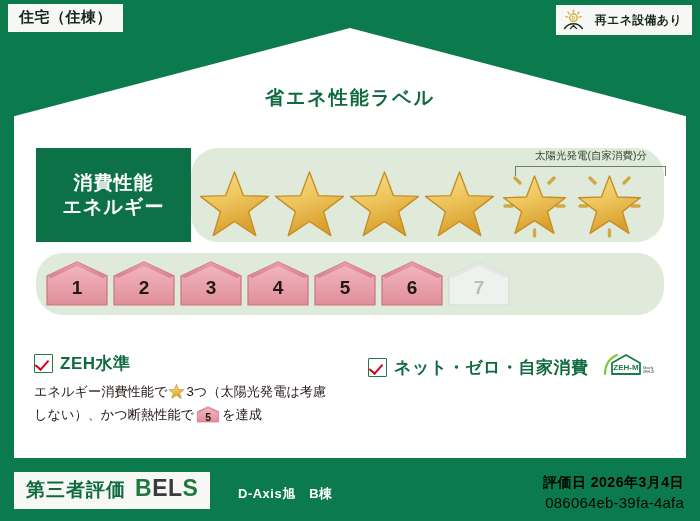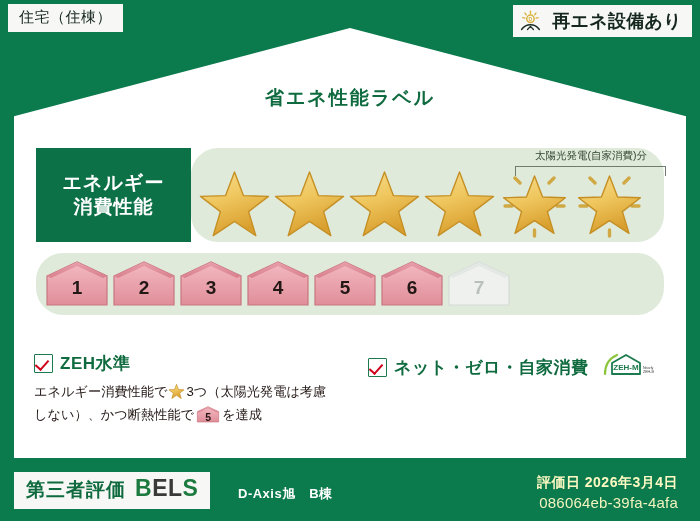--- a/index.html
+++ b/index.html
@@ -20,36 +20,36 @@
     position:absolute;left:14px;top:28px;width:672px;height:430px;
     background:#ffffff;
     clip-path:polygon(0% 20.5%, 50% 0%, 100% 20.5%, 100% 100%, 0% 100%);
   }
 
   
   .tab-building-type{
     position:absolute;left:8px;top:4px;
     background:#f7f8f6;
     padding:5px 11px 6px 11px;
-    font-size:15px;font-weight:normal;color:#16271f;
+    font-size:15px;font-weight:bold;color:#16271f;
     letter-spacing:0.5px;
     line-height:1.1;
     z-index:6;
   }
 
   
   .badge-renewable{
     position:absolute;right:8px;top:5px;
     background:#f7f8f6;
     padding:4px 10px 4px 7px;
     display:flex;align-items:center;gap:6px;
     z-index:6;
   }
   .badge-renewable .txt{
-    font-size:18px;font-weight:bold;color:#16271f;letter-spacing:.3px;text-align:center;
+    font-size:12px;font-weight:bold;color:#16271f;letter-spacing:.3px;text-align:center;
   }
   .sun-icon{width:26px;height:22px;flex:0 0 auto;display:block;}
 
   
   .title-sub{
     position:absolute;left:0;right:0;top:64px;text-align:center;
     font-size:15px;font-weight:bold;color:#176b43;letter-spacing:1px;
     z-index:5;
   }
   .title-main{
@@ -125,36 +125,36 @@
   .claim-body{font-size:13.2px;color:#231815;line-height:1.55;letter-spacing:0;}
   .inline-star{vertical-align:-3px;margin:0 1px;}
   .inline-house{vertical-align:-4px;margin:0 2px;position:relative;display:inline-block;width:24px;height:17px;}
   .inline-house .n{
     position:absolute;left:0;right:0;top:3px;text-align:center;
     font-size:10.5px;font-weight:bold;color:#231815;
   }
   .zehm-logo{margin-left:6px;vertical-align:-8px;}
 
   
-  .footer{position:absolute;left:0;right:6px;bottom:0;height:58px;z-index:7;}
+  .footer{position:absolute;left:0;right:0;bottom:0;height:58px;z-index:7;}
   .bels-plate{
     position:absolute;left:14px;bottom:12px;background:#f7f8f6;
     padding:5px 12px 6px 12px;display:flex;align-items:baseline;gap:9px;
   }
   .bels-jp{font-size:19px;font-weight:bold;color:#0f6b3f;letter-spacing:1px;}
   .bels-en{font-size:23px;font-weight:bold;letter-spacing:.5px;line-height:1;}
   .bels-en .b1{color:#1c7a3f;}
   .bels-en .b2{color:#3a3a3a;}
   .bels-en .b3{color:#3a3a3a;}
   .bels-en .b4{color:#1c7a3f;}
   .project-name{
     position:absolute;left:238px;bottom:18px;
     color:#ffffff;font-size:13px;font-weight:bold;letter-spacing:.5px;
   }
-  .eval-block{position:absolute;right:16px;bottom:10px;text-align:right;color:#fef9c3;}
+  .eval-block{position:absolute;right:16px;bottom:10px;text-align:right;color:#000000;}
   .eval-date{font-size:14px;font-weight:bold;letter-spacing:.5px;}
   .eval-id{font-size:15px;letter-spacing:.2px;margin-top:2px;opacity:.95;}
 </style>
 </head>
 <body>
 
 <div id="label-root">
 
   <div class="white-card"></div>
 
@@ -178,22 +178,22 @@
     </span>
     <span class="txt">再エネ設備あり</span>
   </div>
 
   <div class="title-main">省エネ性能ラベル</div>
 
   <div class="rows">
 
     <div class="metric-row row-energy">
       <div class="metric-label">
+        <span>消費性能</span>
         <span>エネルギー</span>
-        <span>消費性能</span>
       </div>
       <div class="metric-body">
         <div class="solar-caption">太陽光発電(自家消費)分</div>
         <div class="solar-bracket"></div>
         <div class="stars-wrap">
 
           <div class="star-cell">
             <svg width="75" height="72" viewBox="0 0 75 72">
               <defs>
                 <linearGradient id="gstar" x1="0" y1="0" x2="0.35" y2="1">

